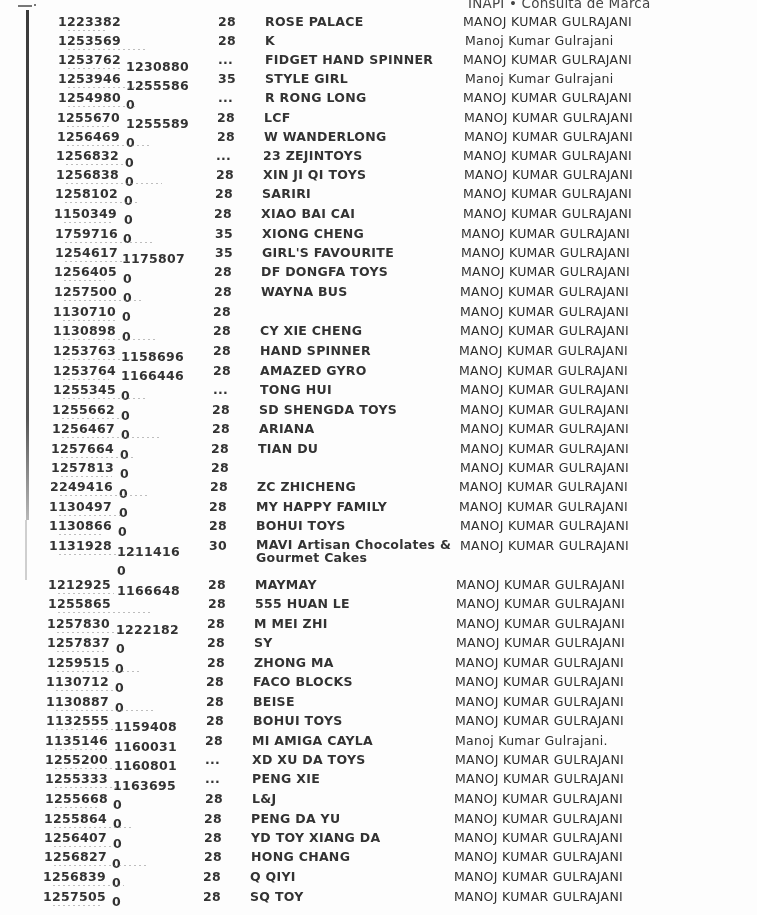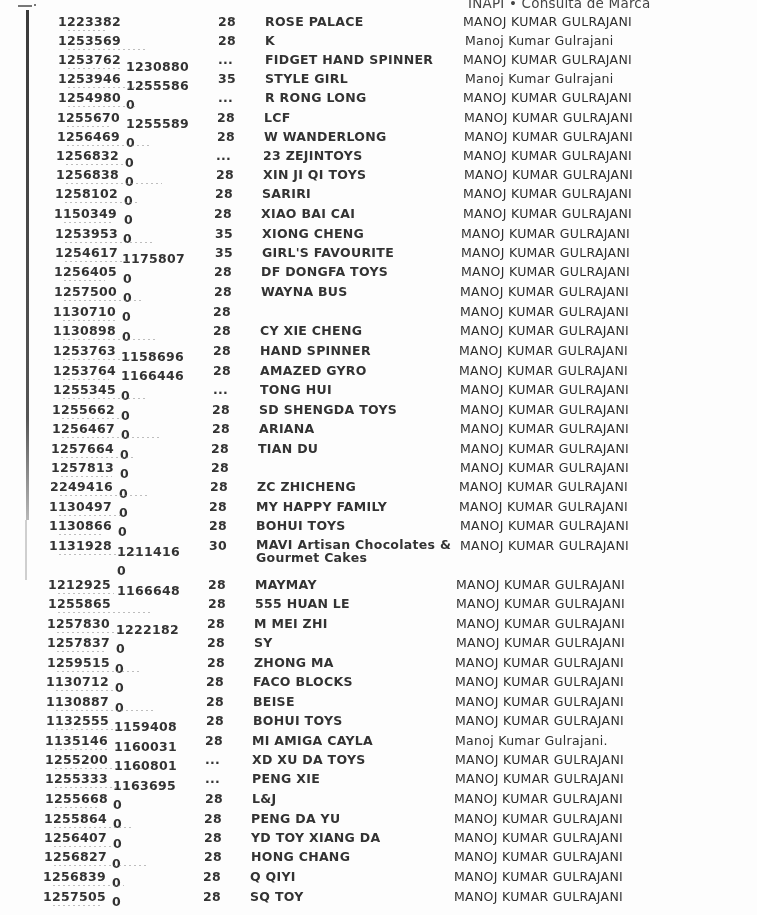--- a/index.html
+++ b/index.html
@@ -178,21 +178,21 @@
       <div class="noise" style="top: 202px; left: 57px; width: 73px;"></div>
       <div class="row" style="top: 206px; left: 46px;">
         <span class="c c-num">1150349</span>
         <span class="c c-reg">1175807</span>
         <span class="c c-cls">28</span>
         <span class="c c-name">XIAO BAI CAI</span>
         <span class="c c-owner" style="left: 409px;">MANOJ KUMAR GULRAJANI</span>
       </div>
       <div class="noise" style="top: 222px; left: 56px; width: 50px;"></div>
       <div class="row" style="top: 226px; left: 47px;">
-        <span class="c c-num">1253953</span>
+        <span class="c c-num">1759716</span>
         <span class="c c-reg">0</span>
         <span class="c c-cls">35</span>
         <span class="c c-name">XIONG CHENG</span>
         <span class="c c-owner" style="left: 406px;">MANOJ KUMAR GULRAJANI</span>
       </div>
       <div class="noise" style="top: 242px; left: 57px; width: 87px;"></div>
       <div class="row" style="top: 245px; left: 47px;">
         <span class="c c-num">1254617</span>
         <span class="c c-reg">0</span>
         <span class="c c-cls">35</span>

